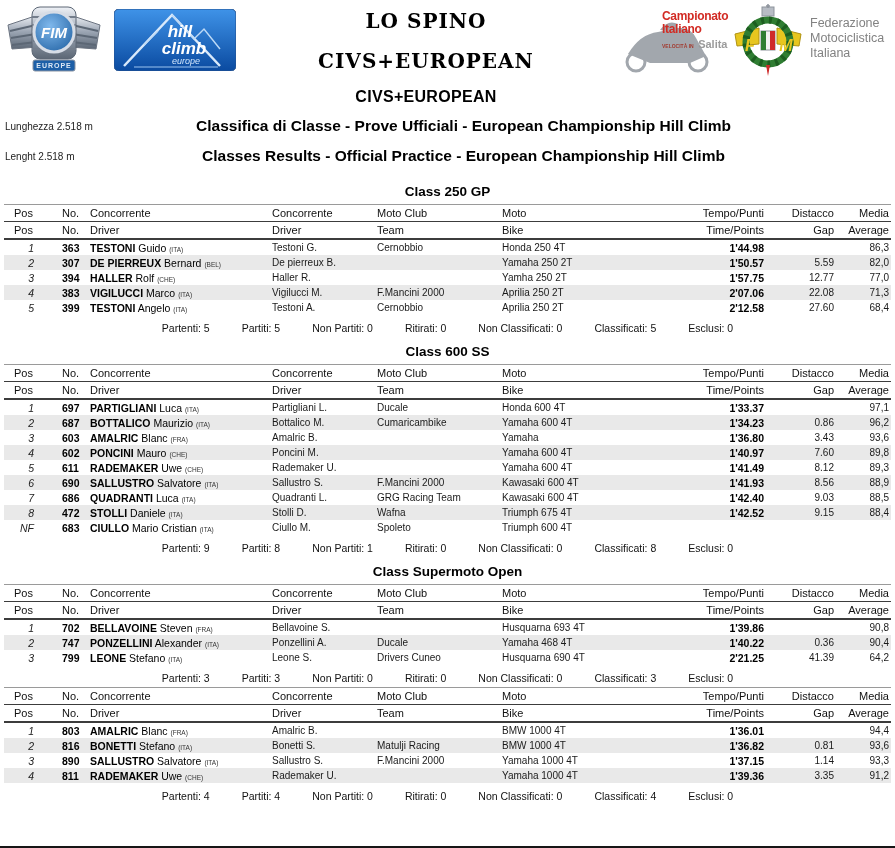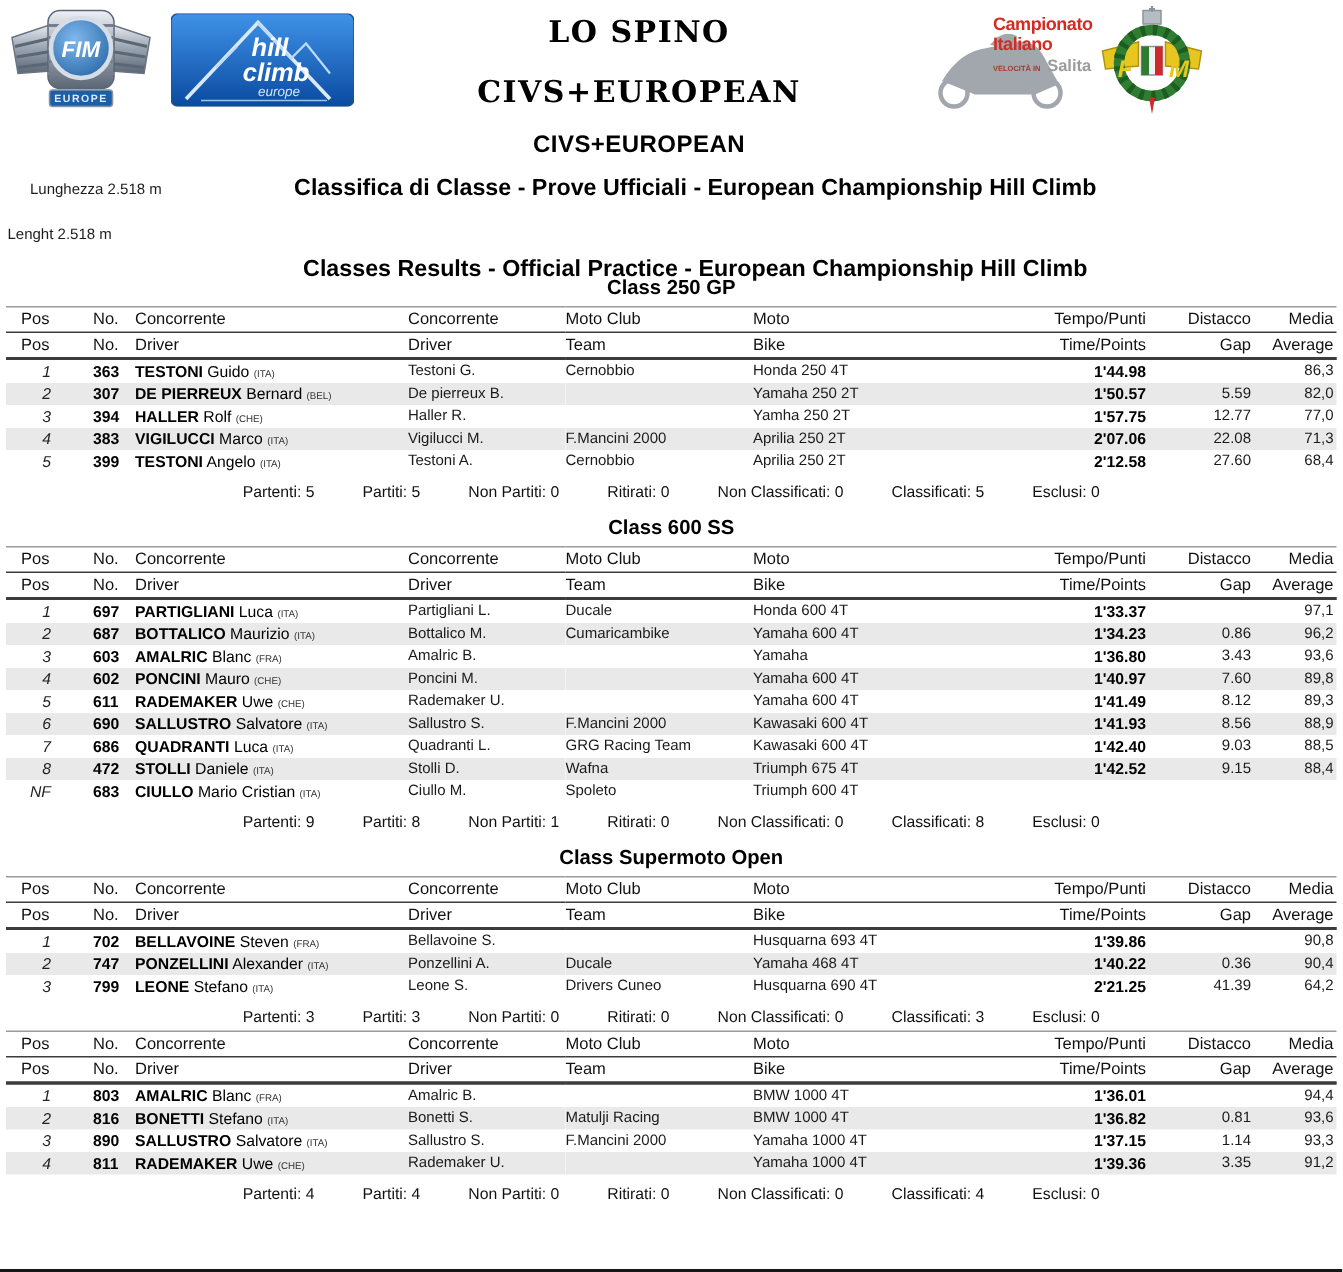--- a/index.html
+++ b/index.html
@@ -21,23 +21,23 @@
   .t-lospino,.t-civs-serif{position:absolute;left:0;width:852px;text-align:center;
      font-family:"DejaVu Serif",serif;font-weight:bold;font-size:20px;letter-spacing:1px;}
   .t-lospino{top:9px;}
   .t-civs-serif{top:49px;}
   .t-civs-sans{position:absolute;left:0;width:852px;top:88px;text-align:center;
      font-weight:bold;font-size:16px;letter-spacing:.3px;}
 
   
   .meta{position:relative;height:62px;}
   .len1,.len2{position:absolute;left:5px;font-size:10px;color:#1c1c1c;}
-  .len1{top:9px;margin-left:15px;} .len2{top:39px;}
+  .len1{top:9px;} .len2{top:39px;}
   .sub{position:absolute;left:0;right:0;text-align:center;font-weight:bold;font-size:15.5px;padding-left:32px;}
-  .sub-it{top:5px;} .sub-en{top:35px;margin-top:24px;}
+  .sub-it{top:5px;} .sub-en{top:35px;}
 
   
   .class-title{text-align:center;font-size:13.5px;font-weight:bold;margin:10px 0 5px;}
   table{border-collapse:collapse;table-layout:fixed;width:887px;margin:0 4px;}
   col.c-pos{width:40px}col.c-no{width:46px}col.c-name{width:182px}col.c-short{width:105px}
   col.c-club{width:125px}col.c-bike{width:172px}col.c-time{width:92px}col.c-gap{width:70px}col.c-avg{width:55px}
   th{font-weight:normal;font-size:11px;text-align:left;height:16px;padding:0;color:#111;}
   thead tr.it th{border-top:1px solid #9a9a9a;border-bottom:1px solid #3c3c3c;}
   thead tr.en th{border-bottom:2px solid #3c3c3c;}
   th.h-pos{padding-left:10px;} th.h-no{padding-left:18px;}
@@ -131,20 +131,25 @@
       <circle cx="35" cy="38" r="22" fill="none" stroke="#2f7d32" stroke-width="7"></circle>
       <circle cx="35" cy="38" r="22" fill="none" stroke="#1c5e20" stroke-width="7" stroke-dasharray="3 5"></circle>
       <rect x="28" y="27" width="14" height="19" fill="#f2f2f2" stroke="#8d939c"></rect>
       <rect x="28" y="27" width="5" height="19" fill="#2f7d32"></rect>
       <rect x="37" y="27" width="5" height="19" fill="#cf2a2a"></rect>
       <text x="17" y="47" font-size="16" font-weight="bold" font-style="italic" fill="#e7c61f" text-anchor="middle">F</text>
       <text x="53" y="47" font-size="16" font-weight="bold" font-style="italic" fill="#e7c61f" text-anchor="middle">M</text>
       <path d="M33,61 h4 l-2,11 z" fill="#cf2a2a"></path>
     </svg>
 
+    <div class="fmi-text">
+      <div>Federazione</div>
+      <div>Motociclistica</div>
+      <div>Italiana</div>
+    </div>
   </header>
 
   <div class="meta">
     <div class="len1">Lunghezza 2.518 m</div>
     <div class="len2">Lenght 2.518 m</div>
     <div class="sub sub-it">Classifica di Classe - Prove Ufficiali - European Championship Hill Climb</div>
     <div class="sub sub-en">Classes Results - Official Practice - European Championship Hill Climb</div>
   </div>
 
   <div id="class-sections">

